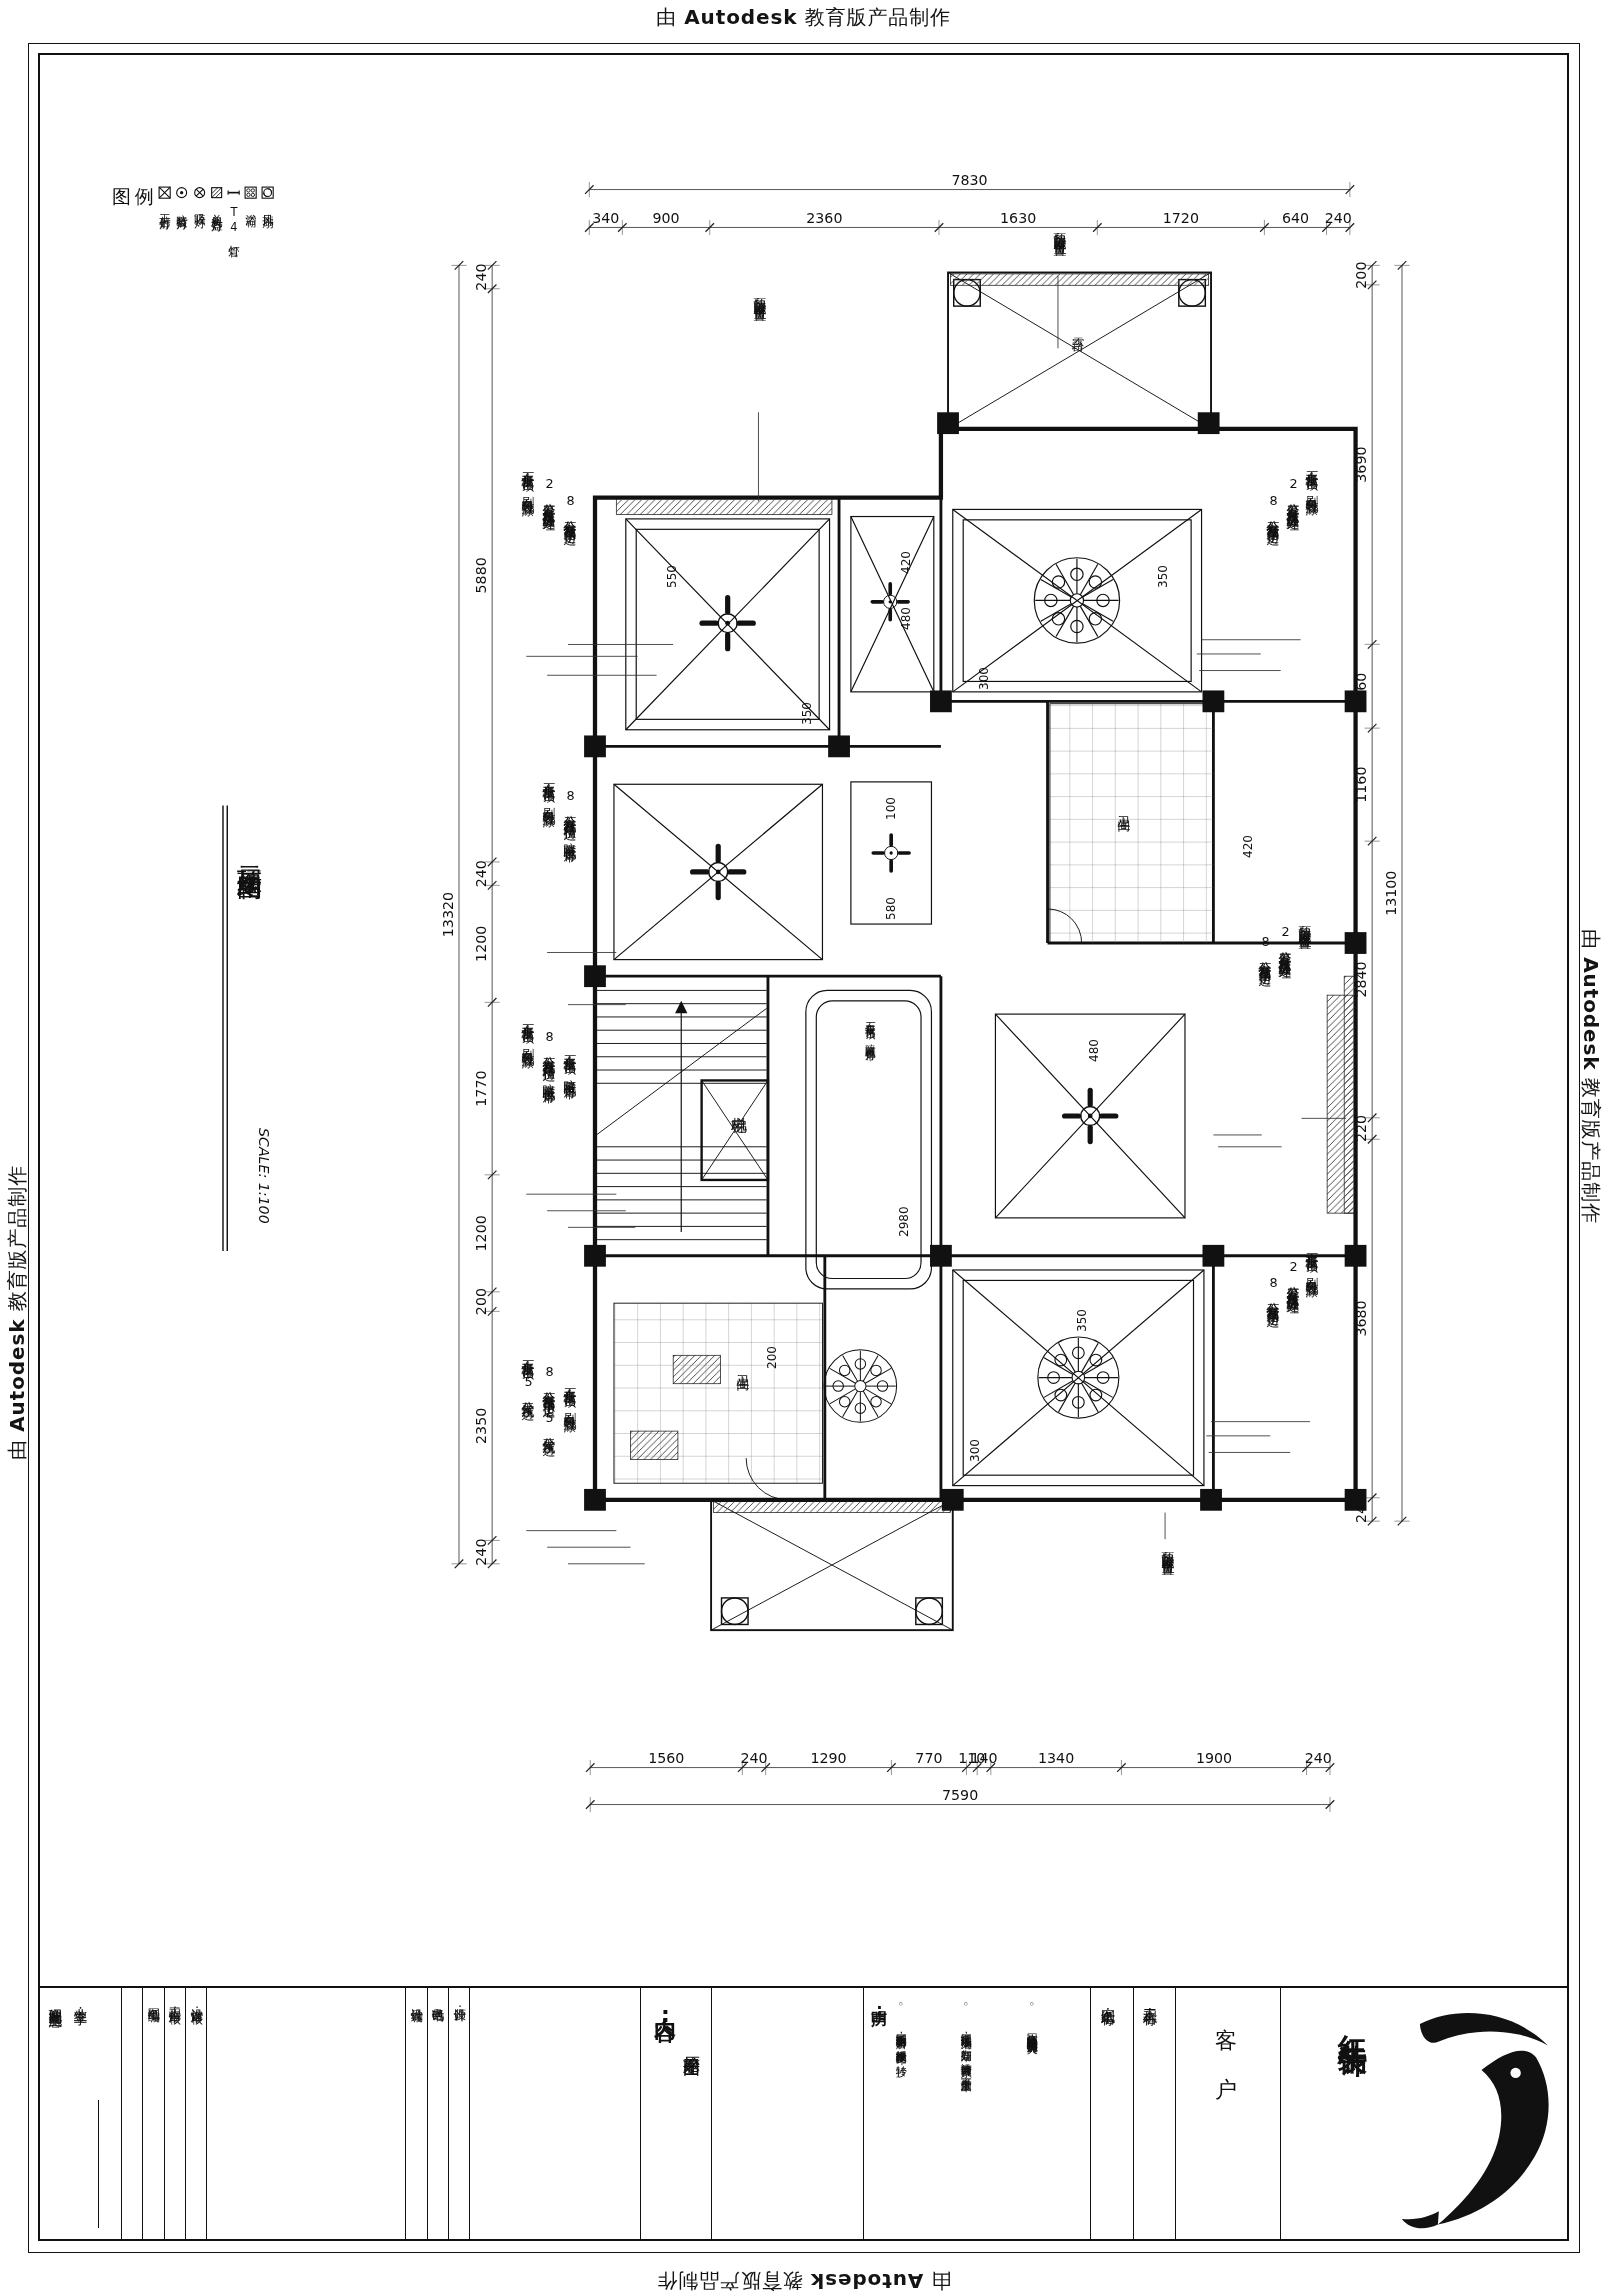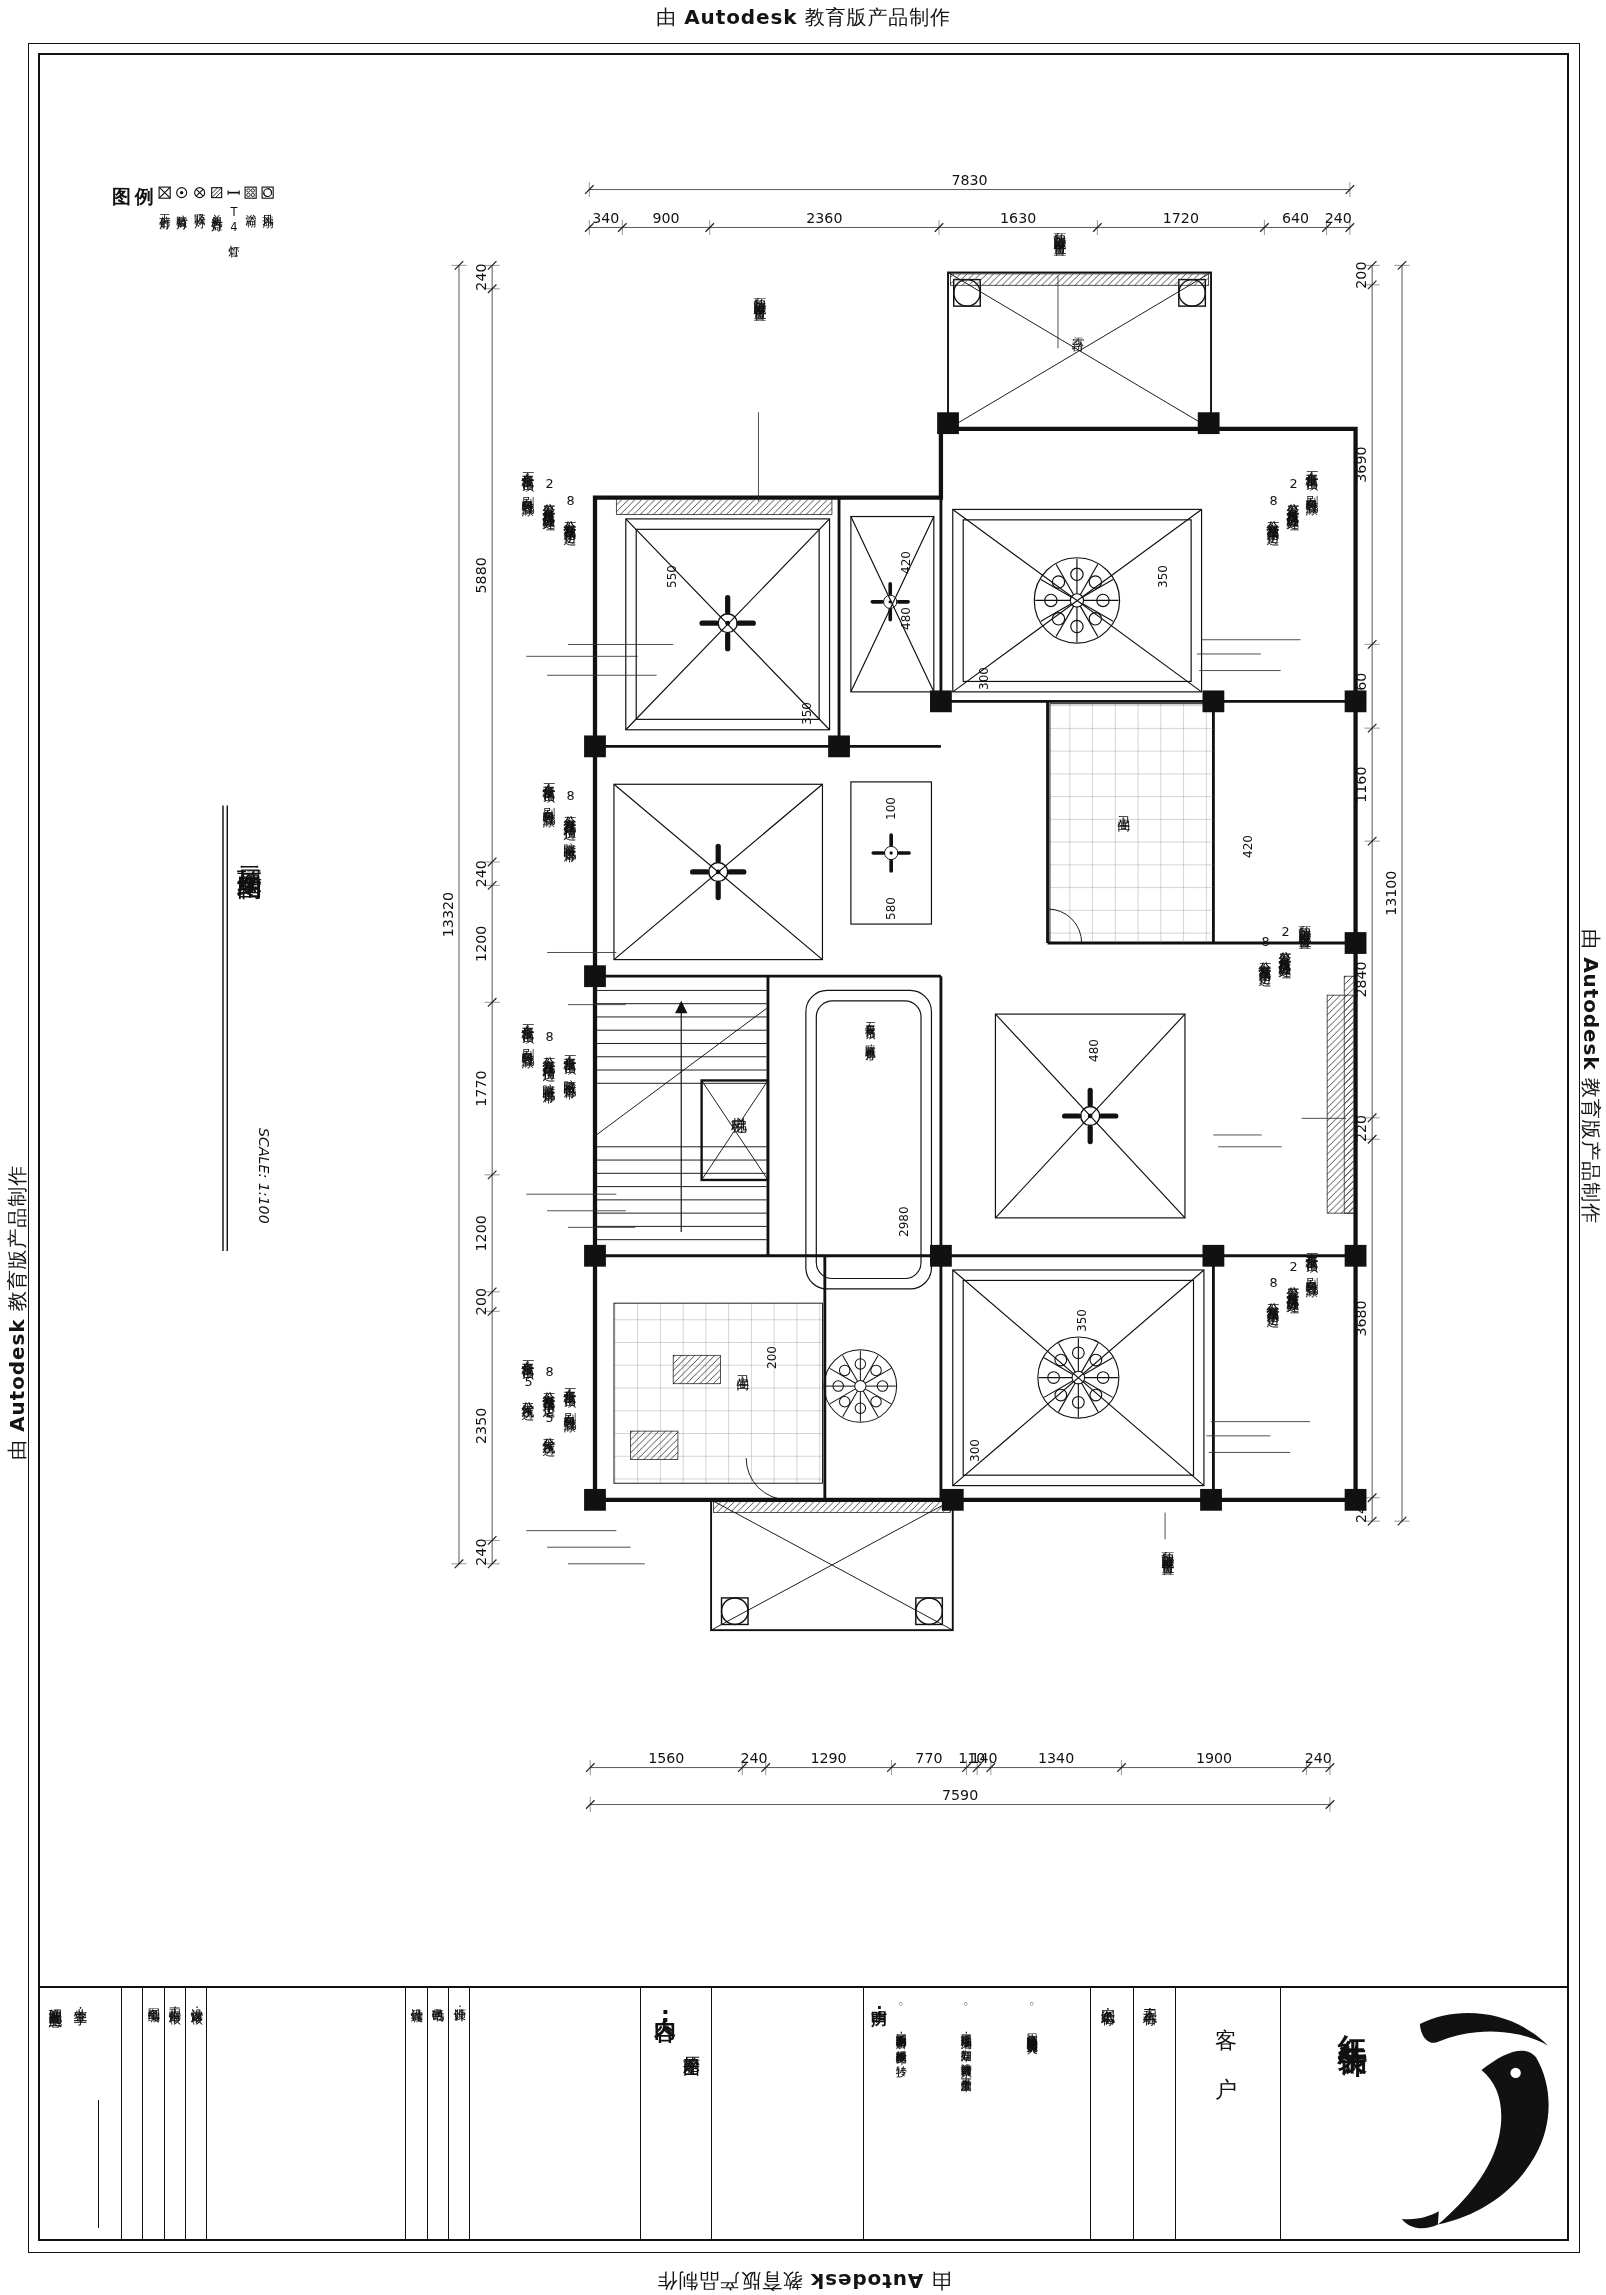--- a/index.html
+++ b/index.html
@@ -12,21 +12,21 @@
   .wm b{font-weight:bold;}
   .wm-top{left:50%;top:3.8px;transform:translateX(-50%);}
   .wm-bottom{left:50%;bottom:0.9px;transform:translateX(-50%) rotate(180deg);}
   .wm-left{left:3.8px;top:1460px;transform:rotate(-90deg);transform-origin:0 0;}
   .wm-right{left:1604px;top:929px;transform:rotate(90deg);transform-origin:0 0;}
   svg.layer{position:absolute;left:0;top:0;pointer-events:none;}
   .pt{position:absolute;color:#111;white-space:nowrap;}
   .pt-u{writing-mode:vertical-lr;text-orientation:upright;letter-spacing:1.4px;}
   .pt-l{transform:rotate(-90deg);transform-origin:0 0;}
   .pt-r{transform:rotate(90deg);transform-origin:0 0;}
-  .legend-title{position:absolute;left:112px;top:184px;font-size:19px;font-weight:bold;letter-spacing:3.8px;}
+  .legend-title{position:absolute;left:112px;top:184px;font-size:19px;font-weight:normal;letter-spacing:3.8px;}
   .legend-item{position:absolute;top:186px;width:17px;text-align:center;}
   .legend-sym{display:block;width:13.3px;height:13.3px;margin:0 auto;}
   .legend-sym svg{width:13.3px;height:13.3px;display:block;}
   .legend-label{display:inline-block;margin-top:5.7px;writing-mode:vertical-lr;text-orientation:upright;
                 font-size:11.4px;letter-spacing:1.4px;}
   .tb-line{position:absolute;background:#111;}
   .vtext{position:absolute;writing-mode:vertical-lr;text-orientation:upright;letter-spacing:0.9px;color:#111;}
   .vwrap{position:absolute;writing-mode:vertical-lr;text-orientation:upright;height:228px;
          font-size:11px;line-height:14.2px;letter-spacing:0.5px;color:#111;}
   .vwrap::before{content:"◦ ";}

